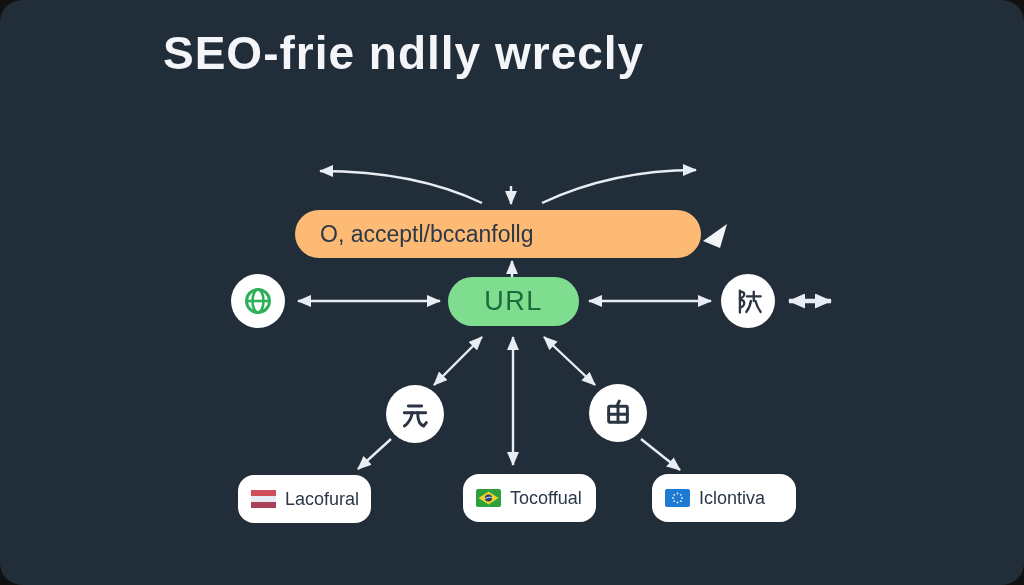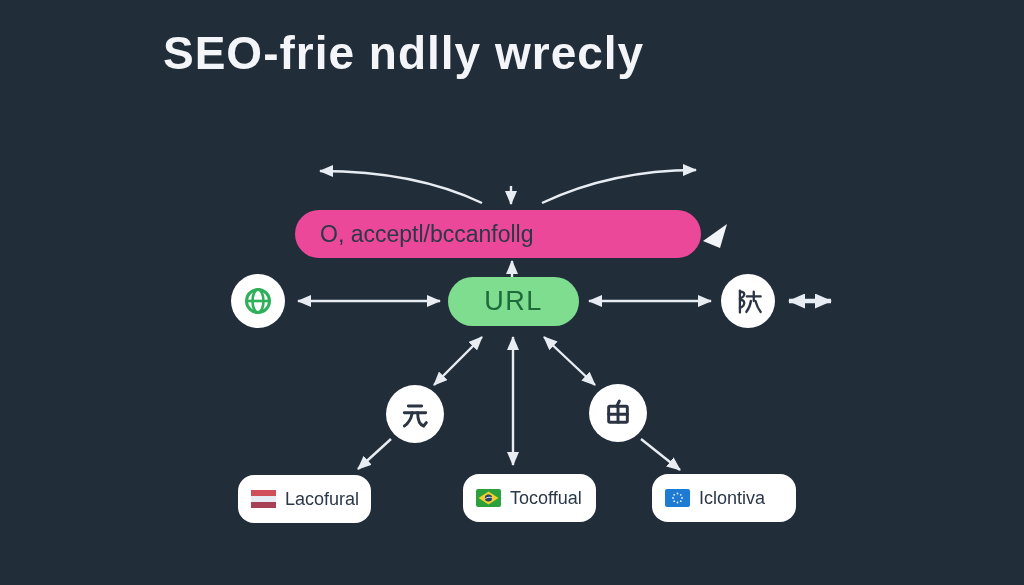--- a/index.html
+++ b/index.html
@@ -1,29 +1,30 @@
 <!DOCTYPE html>
 <html><head>
 <meta charset="utf-8">
 <style>
   html,body{margin:0;padding:0;background:#111;}
   #canvas{
     position:relative;width:1024px;height:585px;overflow:hidden;
     background:#222d3a;
     font-family:"Liberation Sans", sans-serif;
+    border-radius:22px;
   }
   .title{
     position:absolute;left:163px;top:26px;
     font-size:46px;font-weight:bold;color:#f3f5f8;letter-spacing:1px;
     white-space:nowrap;
   }
   svg.overlay{position:absolute;left:0;top:0;width:1024px;height:585px;pointer-events:none;}
   .search-bar{
     position:absolute;left:295px;top:210px;width:406px;height:48px;
-    background:#ec4899;border-radius:25px;
+    background:#fdba74;border-radius:25px;
     display:flex;align-items:center;padding-left:25px;box-sizing:border-box;
     font-size:23px;color:#2b3848;white-space:nowrap;
   }
   .url-pill{
     position:absolute;left:448px;top:277px;width:131px;height:49px;
     background:#7edd8e;border-radius:25px;
     display:flex;align-items:center;justify-content:center;
     font-size:27px;font-weight:400;color:#1d6b3a;letter-spacing:1.5px;
   }
   .circle{

